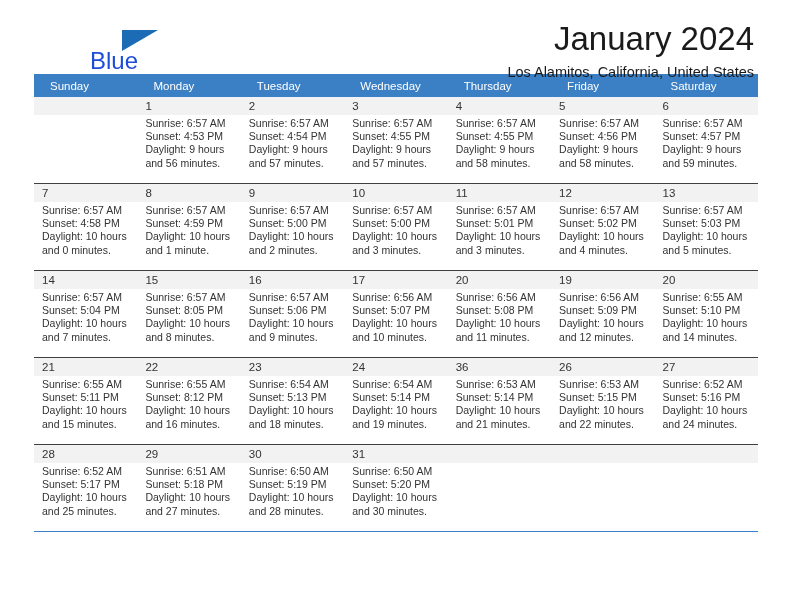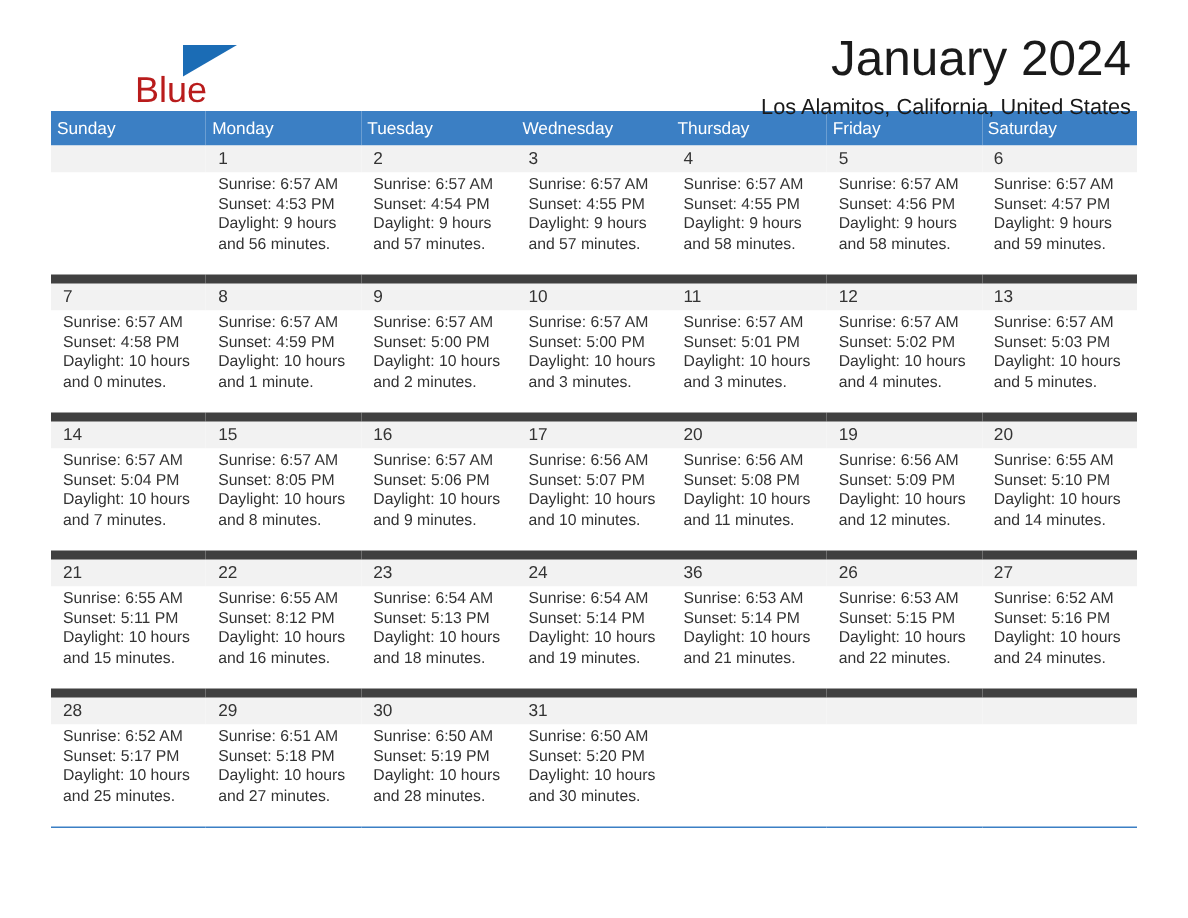--- a/index.html
+++ b/index.html
@@ -49,21 +49,21 @@
     width: 0;
     height: 0;
     border-left: 36px solid #1b6cb5;
     border-bottom: 21px solid transparent;
   }
   .brand-blue {
     position: absolute;
     left: 52px;
     top: 22px;
     font-size: 24px;
-    color: #b91c1c;
+    color: #1d4ed8;
     line-height: 26px;
     font-weight: 400;
   }
 
   .title-block {
     position: absolute;
     right: 4px;
     top: 22px;
     text-align: right;
   }
@@ -89,41 +89,41 @@
     width: 724px;
     border-collapse: collapse;
     table-layout: fixed;
   }
   .cal-head th {
     background: #3b7fc4;
     color: #ffffff;
     font-size: 11.5px;
     font-weight: normal;
     text-align: left;
-    padding: 5px 0 5px 4px;
+    padding: 5px 0 5px 16px;
     height: 13px;
     border: none;
   }
   .daynum-row td {
     background: #f2f2f2;
     font-size: 11.5px;
     color: #333333;
     padding: 3px 0 2px 8px;
     vertical-align: top;
     height: 13px;
     border: none;
   }
   .info-row td {
     background: #ffffff;
     font-size: 10.5px;
     color: #333333;
     padding: 2px 6px 8px 8px;
     vertical-align: top;
     line-height: 13.2px;
-    border-bottom: 6px solid #404040;
+    border-bottom: 1px solid #404040;
     height: 58px;
   }
   .info-row.last td {
     border-bottom: 1px solid #3b7fc4;
   }
   .info-line {
     display: block;
     white-space: nowrap;
   }
 </style>

